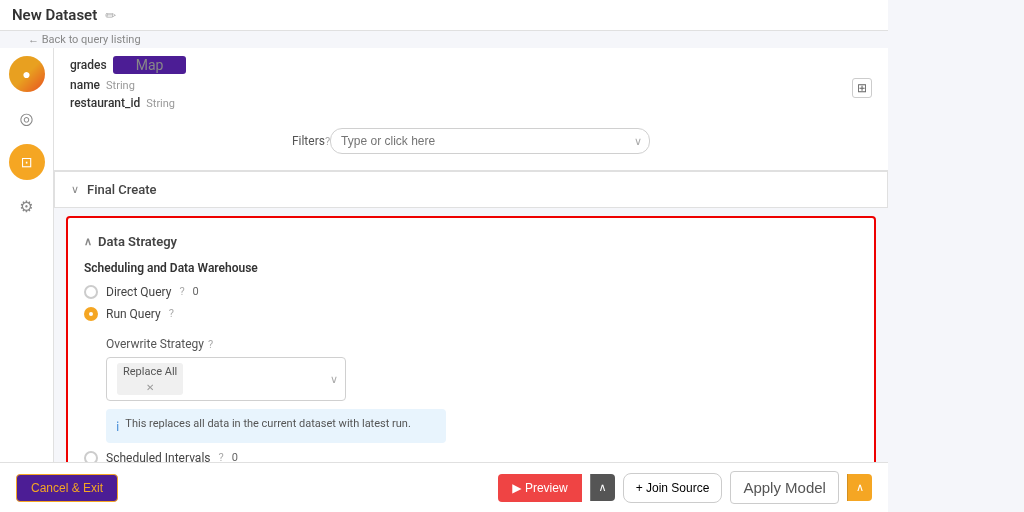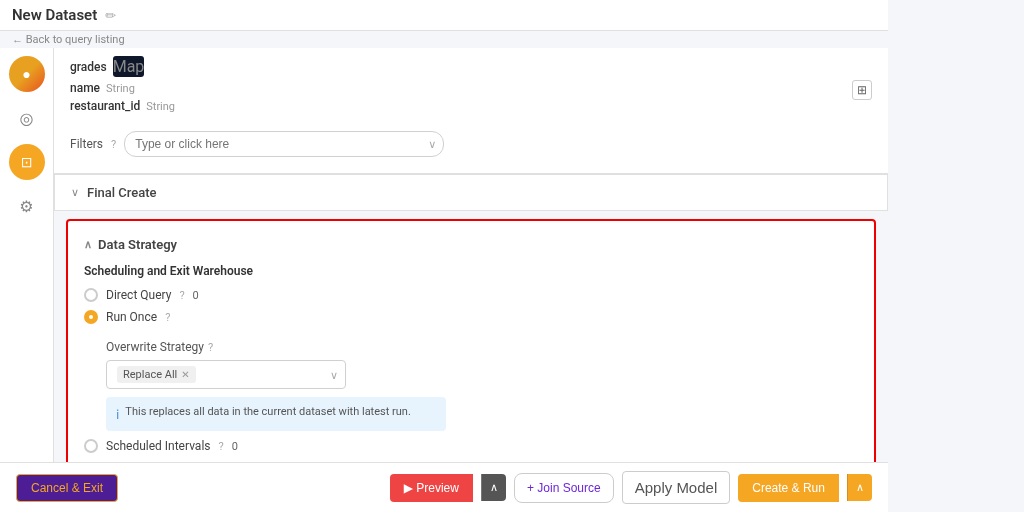--- a/index.html
+++ b/index.html
@@ -4,91 +4,91 @@
   <style>
     * { box-sizing: border-box; margin: 0; padding: 0; }
     body { font-family: -apple-system, BlinkMacSystemFont, 'Segoe UI', Roboto, sans-serif; font-size: 13px; background: #f5f6fa; color: #333; width: 1024px; height: 512px; overflow: hidden; }
 
     .app-container { display: flex; flex-direction: column; height: 512px; width: 888px; }
 
     
     .title-bar { background: #fff; padding: 6px 12px; border-bottom: 1px solid #e0e0e0; display: flex; align-items: center; gap: 8px; }
     .title-bar h1 { font-size: 15px; font-weight: 600; color: #333; }
     .title-bar .edit-icon { color: #aaa; font-size: 13px; cursor: pointer; }
-    .back-link { font-size: 11px; color: #888; cursor: pointer; padding: 2px 12px; display: block; }
+    .back-link { font-size: 11px; color: #888; cursor: pointer; padding: 2px 28px; display: block; }
 
     
     .main-layout { display: flex; flex: 1; overflow: hidden; }
 
     
     .sidebar { width: 54px; background: #fff; border-right: 1px solid #e0e0e0; display: flex; flex-direction: column; align-items: center; padding: 8px 0; gap: 8px; }
     .sidebar-icon { width: 36px; height: 36px; border-radius: 50%; display: flex; align-items: center; justify-content: center; cursor: pointer; font-size: 16px; color: #666; }
     .sidebar-icon.active { background: #f5a623; color: #fff; }
     .sidebar-icon.circle-border { border: 2px solid #ccc; background: #fff; }
 
     
     .content-area { flex: 1; overflow-y: auto; padding: 0; background: #f5f6fa; }
 
     
     .top-panel { background: #fff; border-bottom: 1px solid #e0e0e0; padding: 8px 16px 12px; }
     .field-list { display: flex; flex-direction: column; gap: 4px; margin-bottom: 10px; }
     .field-item { display: flex; align-items: center; gap: 6px; font-size: 12px; }
     .field-name { color: #333; font-weight: 500; }
     .field-type { color: #999; font-size: 11px; }
-    .field-tag { font-size: 16px; color: #888; background: #0f172a; padding: 1px 0; border-radius: 3px; }
+    .field-tag { font-size: 14px; color: #888; background: #4c1d95; padding: 1px 23px; border-radius: 3px; }
     .add-btn-small { width: 20px; height: 20px; border: 1px solid #ccc; background: #fff; cursor: pointer; display: flex; align-items: center; justify-content: center; font-size: 12px; color: #666; border-radius: 3px; }
 
-    .filters-row { display: flex; align-items: center; gap: 8px; margin-bottom: 4px; }
+    .filters-row { display: flex; align-items: center; gap: 0; margin-bottom: 4px; justify-content: center; }
     .filters-label { font-size: 12px; color: #555; }
     .help-icon { color: #aaa; font-size: 11px; cursor: pointer; }
     .filter-input-wrapper { position: relative; flex: 1; max-width: 320px; }
     .filter-input { width: 100%; border: 1px solid #d0d0d0; border-radius: 12px; padding: 5px 28px 5px 10px; font-size: 12px; color: #999; background: #fff; cursor: pointer; outline: none; }
     .filter-chevron { position: absolute; right: 8px; top: 50%; transform: translateY(-50%); color: #aaa; font-size: 11px; pointer-events: none; }
 
     
     .section-header { background: #fff; border: 1px solid #e0e0e0; padding: 10px 16px; display: flex; align-items: center; gap: 8px; cursor: pointer; }
     .section-header .chevron { color: #888; font-size: 11px; }
     .section-title { font-size: 13px; font-weight: 500; color: #444; }
 
     
     .data-strategy-panel { border: 2px solid #e00; border-radius: 4px; margin: 8px 12px; background: #fff; padding: 16px; }
     .ds-title { font-size: 13px; font-weight: 600; color: #444; margin-bottom: 12px; display: flex; align-items: center; gap: 6px; }
     .ds-title .chevron { color: #888; font-size: 11px; cursor: pointer; }
 
     .scheduling-section { }
     .scheduling-label { font-size: 12px; font-weight: 600; color: #333; margin-bottom: 10px; }
 
     .radio-group { display: flex; flex-direction: column; gap: 8px; }
-    .radio-item { display: flex; align-items: center; gap: 8px; font-size: 12px; color: #333; cursor: pointer; }
+    .radio-item { display: flex; align-items: flex-start; gap: 8px; font-size: 12px; color: #333; cursor: pointer; }
     .radio-circle { width: 14px; height: 14px; border-radius: 50%; border: 2px solid #ccc; background: #fff; flex-shrink: 0; display: flex; align-items: center; justify-content: center; }
     .radio-circle.selected { border-color: #f5a623; background: #f5a623; }
     .radio-circle.selected::after { content: ''; width: 4px; height: 4px; border-radius: 50%; background: #fff; }
     .radio-text { color: #444; }
     .radio-help { color: #aaa; font-size: 11px; cursor: pointer; }
     .radio-count { color: #666; font-size: 11px; }
 
     
     .overwrite-section { margin-left: 22px; margin-top: 8px; }
     .overwrite-label { font-size: 12px; color: #555; margin-bottom: 6px; display: flex; align-items: center; gap: 4px; }
     .overwrite-select-wrapper { position: relative; width: 240px; }
     .overwrite-select { width: 100%; border: 1px solid #d0d0d0; border-radius: 4px; padding: 5px 28px 5px 10px; font-size: 12px; background: #fff; cursor: pointer; outline: none; display: flex; align-items: center; justify-content: space-between; }
-    .tag-pill { background: #f0f0f0; border-radius: 3px; padding: 2px 6px; font-size: 11px; color: #555; display: inline-flex; align-items: center; gap: 4px; }
+    .tag-pill { background: #f0f0f0; border-radius: 3px; padding: 2px 6px; font-size: 11px; color: #555; display: inline-flex; align-items: center; gap: 4px; flex-direction: column; }
     .tag-pill .x { color: #999; cursor: pointer; font-size: 10px; }
     .select-chevron { position: absolute; right: 8px; top: 50%; transform: translateY(-50%); color: #aaa; font-size: 11px; pointer-events: none; }
 
     .info-box { background: #e8f4fd; border-radius: 4px; padding: 8px 10px; margin-top: 8px; display: flex; align-items: flex-start; gap: 6px; font-size: 11px; color: #555; max-width: 340px; }
     .info-icon { color: #4a90d9; font-size: 13px; flex-shrink: 0; }
 
     
     .footer { background: #fff; border-top: 1px solid #e0e0e0; padding: 8px 16px; display: flex; align-items: center; justify-content: space-between; }
     .cancel-btn { border: 1px solid #f5a623; color: #f5a623; background: #4c1d95; border-radius: 4px; padding: 6px 14px; font-size: 12px; cursor: pointer; font-weight: 500; }
     .footer-right { display: flex; align-items: center; gap: 8px; }
     .preview-btn { background: #ef4444; color: #fff; border: none; border-radius: 4px 0 0 4px; padding: 7px 14px; font-size: 12px; cursor: pointer; display: flex; align-items: center; gap: 6px; }
     .preview-chevron { background: #555; color: #fff; border: none; border-left: 1px solid #777; border-radius: 0 4px 4px 0; padding: 7px 8px; font-size: 11px; cursor: pointer; }
-    .join-source-btn { background: #fff; color: #6d28d9; border: 1px solid #ccc; border-radius: 8px; padding: 7px 12px; font-size: 12px; cursor: pointer; display: flex; align-items: center; gap: 5px; }
+    .join-source-btn { background: #fff; color: #000000; border: 1px solid #ccc; border-radius: 8px; padding: 7px 12px; font-size: 12px; cursor: pointer; display: flex; align-items: center; gap: 5px; }
     .apply-model-btn { background: #fff; color: #555; border: 1px solid #ccc; border-radius: 4px; padding: 7px 12px; font-size: 15px; cursor: pointer; }
     .create-run-btn { background: #f5a623; color: #fff; border: none; border-radius: 4px 0 0 4px; padding: 7px 14px; font-size: 12px; cursor: pointer; font-weight: 500; }
     .create-run-chevron { background: #f5a623; color: #fff; border: none; border-left: 1px solid #d4901f; border-radius: 0 4px 4px 0; padding: 7px 8px; font-size: 11px; cursor: pointer; }
     .field-row-top { display: flex; align-items: center; justify-content: space-between; margin-bottom: 8px; }
   </style>
 </head>
 <body>
 
 <div class="app-container">
 
@@ -150,34 +150,34 @@
         <span class="section-title">Final Create</span>
       </div>
 
       <div class="data-strategy-panel">
         <div class="ds-title">
           <span class="chevron">∧</span>
           <span>Data Strategy</span>
         </div>
 
         <div class="scheduling-section">
-          <div class="scheduling-label">Scheduling and Exit Warehouse</div>
+          <div class="scheduling-label">Scheduling and Data Warehouse</div>
 
           <div class="radio-group">
 
             <div class="radio-item">
               <div class="radio-circle"></div>
               <span class="radio-text">Direct Query</span>
               <span class="radio-help">?</span>
               <span class="radio-count">0</span>
             </div>
 
             <div class="radio-item">
               <div class="radio-circle selected"></div>
-              <span class="radio-text">Run Once</span>
+              <span class="radio-text">Run Query</span>
               <span class="radio-help">?</span>
             </div>
 
             <div class="overwrite-section">
               <div class="overwrite-label">
                 <span>Overwrite Strategy</span>
                 <span class="help-icon">?</span>
               </div>
               <div class="overwrite-select-wrapper">
                 <div class="overwrite-select">
@@ -207,17 +207,16 @@
     </div>
   </div>
 
   <div class="footer">
     <button class="cancel-btn">Cancel &amp; Exit</button>
     <div class="footer-right">
       <button class="preview-btn">▶  Preview</button>
       <button class="preview-chevron">∧</button>
       <button class="join-source-btn">+ Join Source</button>
       <button class="apply-model-btn">Apply Model</button>
-      <button class="create-run-btn">Create &amp; Run</button>
       <button class="create-run-chevron">∧</button>
     </div>
   </div>
 </div>
 
 </body></html>

